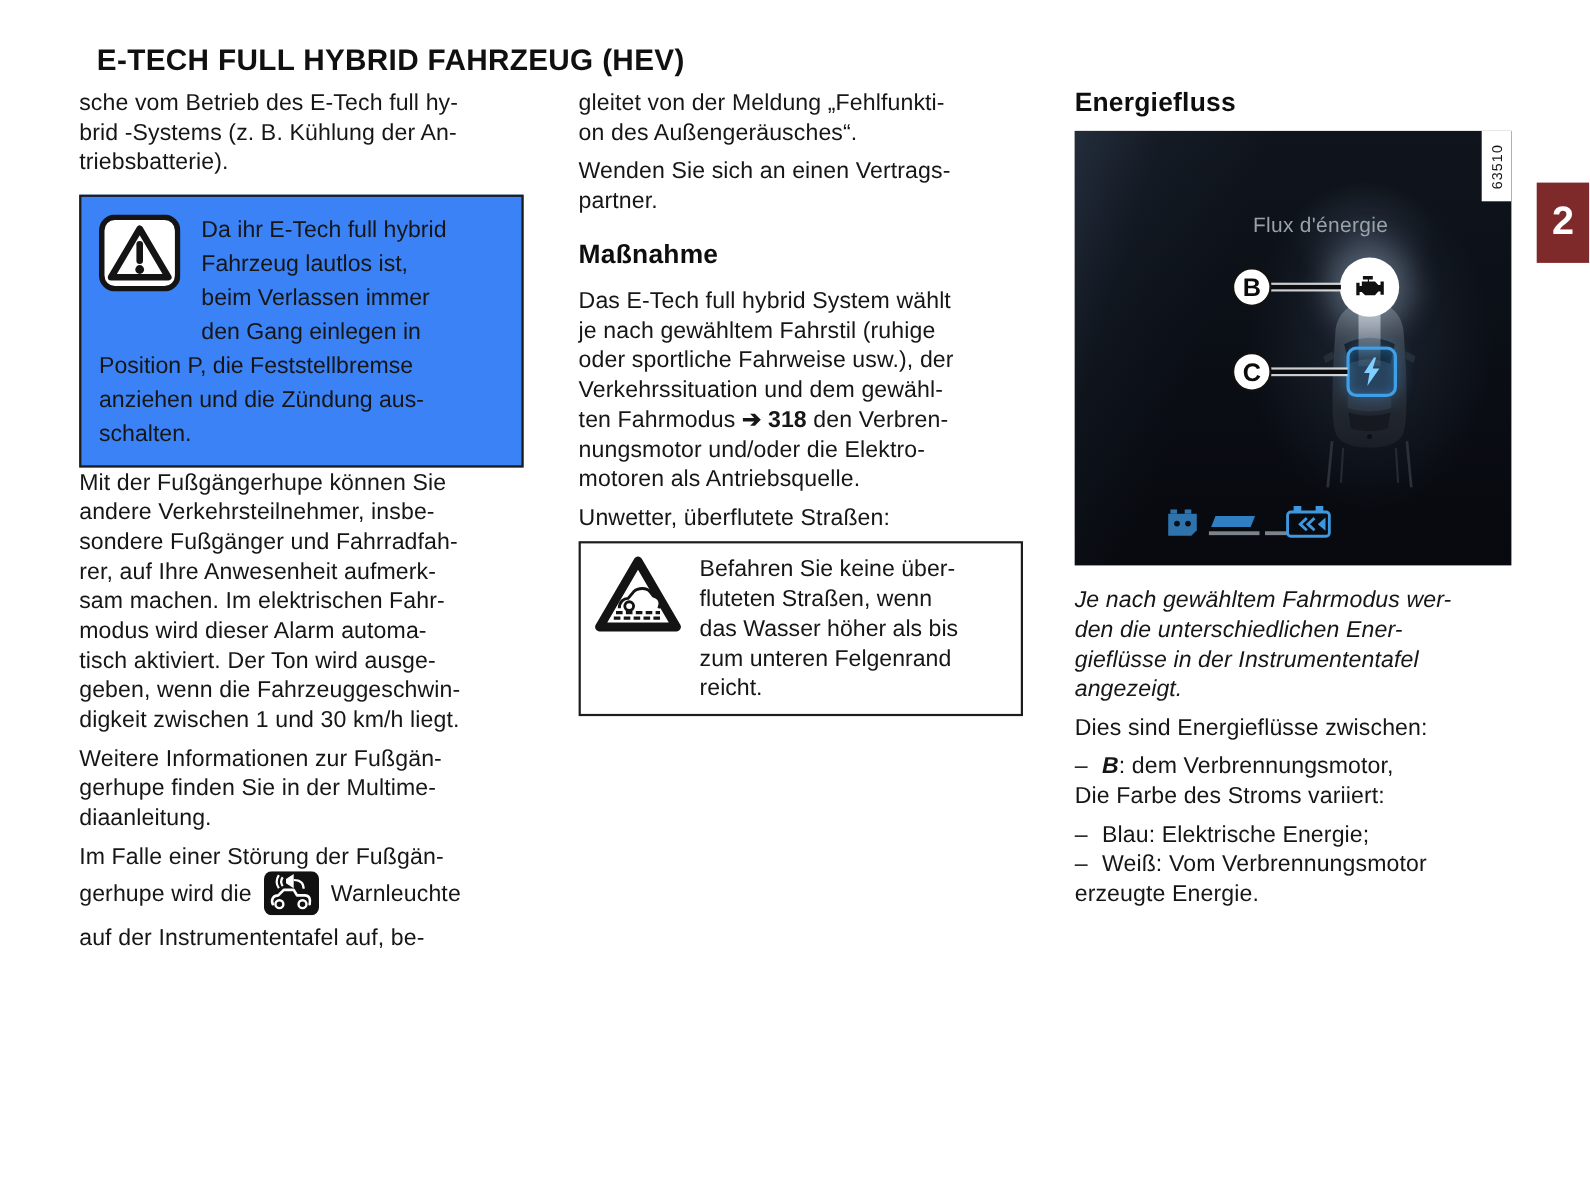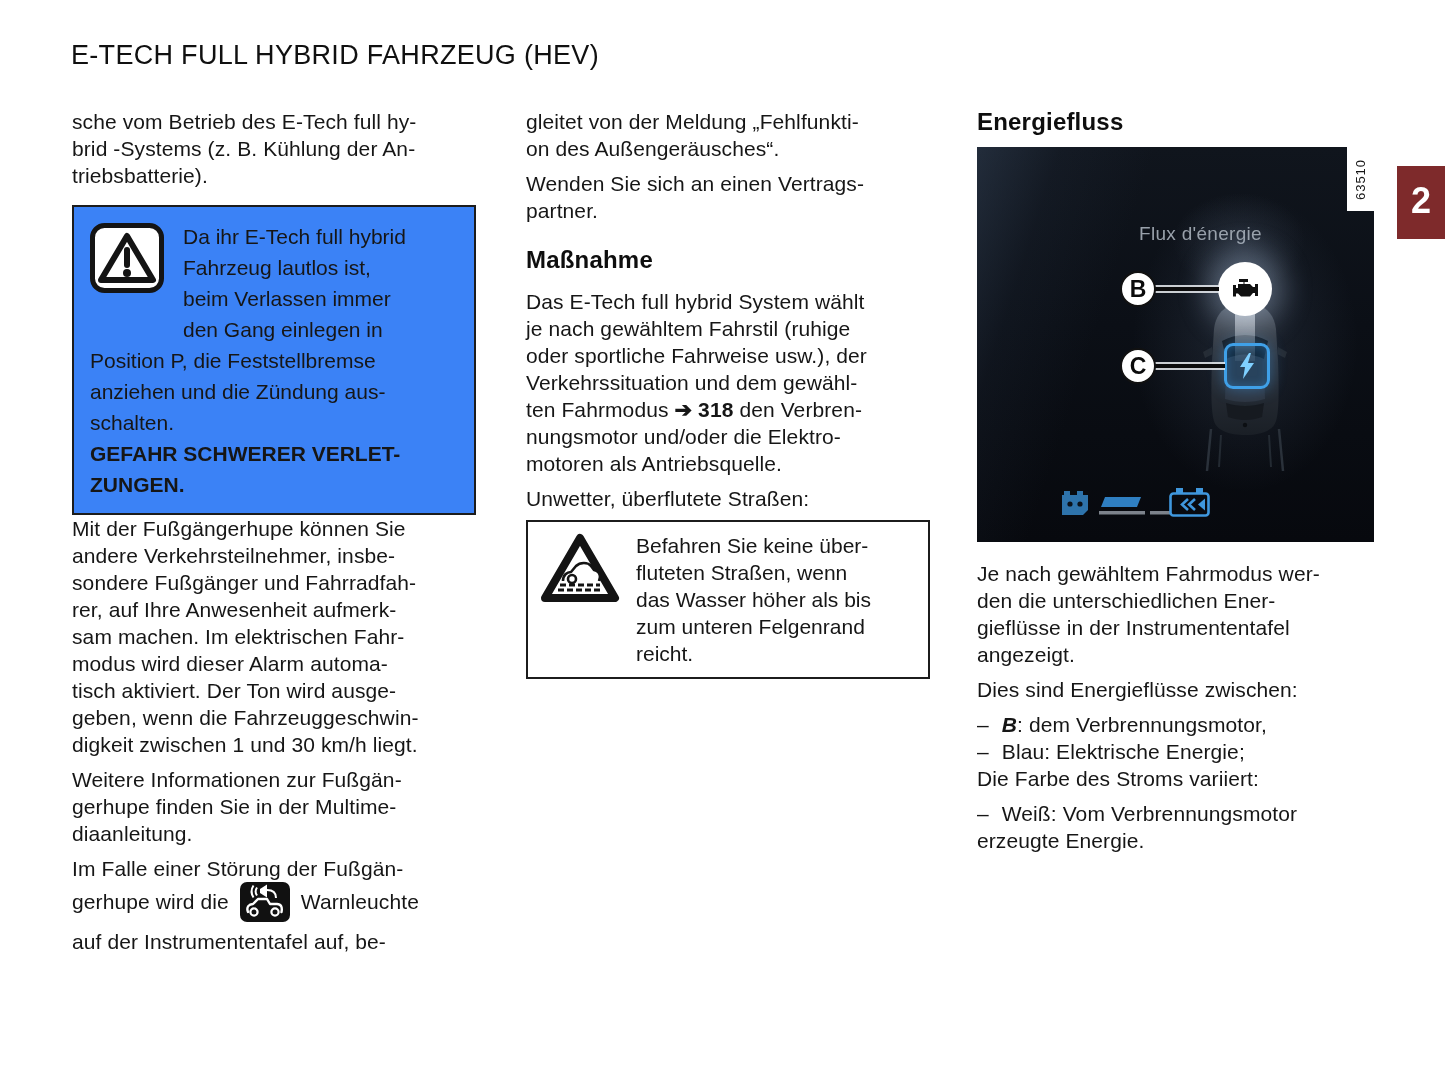--- a/index.html
+++ b/index.html
@@ -2,24 +2,24 @@
 <html><head>
 <meta charset="utf-8">
 <style>
   * { margin:0; padding:0; box-sizing:border-box; }
   html,body { background:#ffffff; }
   .page {
     position:relative; width:1445px; height:1070px; background:#fff;
     font-family:"Liberation Sans", sans-serif; color:#161616; overflow:hidden;
   }
   .page-title {
-    position:absolute; left:71px; top:40px;
-    font-size:27px; font-weight:400; letter-spacing:0.3px; color:#101010;
-  }
-  .col { position:absolute; top:108px; }
+    position:absolute; left:88px; top:40px;
+    font-size:27px; font-weight:700; letter-spacing:0.3px; color:#101010;
+  }
+  .col { position:absolute; top:80px; }
   .col-left  { left:72px;  width:404px; }
   .col-mid   { left:526px; width:404px; }
   .col-right { left:977px; width:400px; }
 
   .body { white-space:pre; font-size:21px; line-height:27px; letter-spacing:0.1px; color:#161616; }
   .mb-sm { margin-bottom:8px; }
   .mb-md { margin-bottom:16px; }
 
   h2.section { font-size:24px; font-weight:700; color:#0e0e0e; letter-spacing:0.2px; }
   .col-left  h2.section { margin:20px 0 11px; }
@@ -129,22 +129,20 @@
           </svg>
         </span>
         <div class="boxtext">Da ihr E-Tech full hybrid
 Fahrzeug lautlos ist,
 beim Verlassen immer
 den Gang einlegen in</div>
       </div>
       <div class="boxtext">Position P, die Feststellbremse
 anziehen und die Zündung aus-
 schalten.</div>
-      <div class="boxtext caps-bold">GEFAHR SCHWERER VERLET-
-ZUNGEN.</div>
     </div>
 
     <p class="body mb-sm">Mit der Fußgängerhupe können Sie
 andere Verkehrsteilnehmer, insbe-
 sondere Fußgänger und Fahrradfah-
 rer, auf Ihre Anwesenheit aufmerk-
 sam machen. Im elektrischen Fahr-
 modus wird dieser Alarm automa-
 tisch aktiviert. Der Ton wird ausge-
 geben, wenn die Fahrzeuggeschwin-
@@ -274,30 +272,30 @@
           <rect x="7" y="0" width="7" height="5" fill="#3f97dd"></rect>
           <rect x="27" y="0" width="7" height="5" fill="#3f97dd"></rect>
           <rect x="1.5" y="5.5" width="38" height="22" rx="3" fill="none" stroke="#3f97dd" stroke-width="2.6"></rect>
           <path d="M19 11 l-6 5.5 l6 5.5" stroke="#3f97dd" stroke-width="2.6" fill="none"></path>
           <path d="M26 11 l-6 5.5 l6 5.5" stroke="#3f97dd" stroke-width="2.6" fill="none"></path>
           <path d="M36 10.5 l-7 6 l7 6 z" fill="#3f97dd"></path>
         </svg>
       </div>
     </div>
 
-    <p class="body mb-sm" style="margin-top:18px;">Je nach gewähltem Fahrmodus wer-
+    <p class="body mb-sm" style="margin-top:18px;font-style:italic;">Je nach gewähltem Fahrmodus wer-
 den die unterschiedlichen Ener-
 gieflüsse in der Instrumententafel
 angezeigt.</p>
     <p class="body mb-sm">Dies sind Energieflüsse zwischen:</p>
 
     <p class="body bullet"><span class="dash">–</span><span class="bi">B</span><span>: dem Verbrennungsmotor,</span></p>
 
+    <p class="body mb-sm">Die Farbe des Stroms variiert:</p>
     <p class="body bullet"><span class="dash">–</span><span>Blau: Elektrische Energie;</span></p>
-    <p class="body mb-sm">Die Farbe des Stroms variiert:</p>
     <p class="body bullet"><span class="dash">–</span><span>Weiß: Vom Verbrennungsmotor
 erzeugte Energie.</span></p>
   </div>
 
   <div class="chapter-tab">
       <span>2</span>
     </div>
 
 
 </div>

